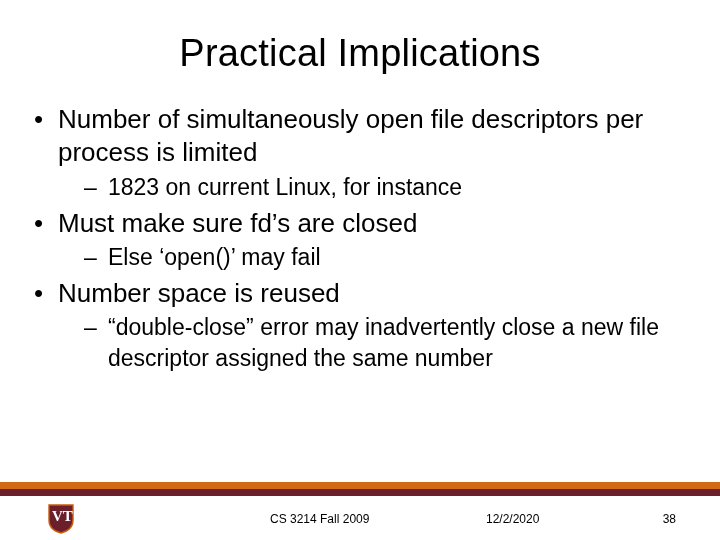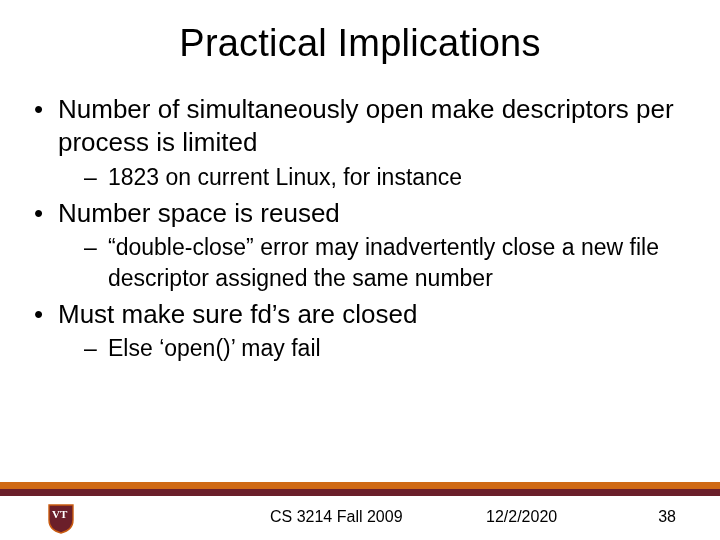--- a/index.html
+++ b/index.html
@@ -7,21 +7,21 @@
   body {
     font-family: Arial, Helvetica, sans-serif;
     background: #ffffff;
     color: #000000;
     position: relative;
   }
   .slide {
     width: 720px;
     height: 540px;
     position: relative;
-    padding: 16px 30px 0 30px;
+    padding: 26px 30px 0 30px;
   }
   .title {
     text-align: center;
     font-size: 38px;
     font-weight: 400;
     margin-top: 6px;
     margin-bottom: 28px;
     letter-spacing: 0.2px;
   }
   .content {
@@ -99,63 +99,63 @@
     width: 26px;
     height: 30px;
   }
   .logo .shield svg { width: 26px; height: 30px; display: block; }
   .logo .vt {
     position: absolute;
     left: 4px;
     top: 18px;
     font-family: "Times New Roman", serif;
     font-weight: bold;
-    font-size: 11px;
+    font-size: 15px;
     color: #ffffff;
   }
   .footer-text {
     position: absolute;
     bottom: 14px;
-    font-size: 16px;
+    font-size: 12px;
     color: #000;
   }
   .footer-course { left: 270px; }
   .footer-date   { left: 486px; }
   .footer-page   { right: 44px; }
 </style>
 </head>
 <body>
 
 <div class="slide">
 
   <h1 class="title">Practical Implications</h1>
 
   <div class="content">
     <ul class="lvl1">
       <li>
-        <span>Number of simultaneously open make descriptors per process is limited</span>
+        <span>Number of simultaneously open file descriptors per process is limited</span>
         <ul class="lvl2">
           <li>
             <span>1823 on current Linux, for instance</span>
+          </li>
+        </ul>
+      </li>
+      <li>
+        <span>Must make sure fd’s are closed</span>
+        <ul class="lvl2">
+          <li>
+            <span>Else ‘open()’ may fail</span>
           </li>
         </ul>
       </li>
       <li>
         <span>Number space is reused</span>
         <ul class="lvl2">
           <li>
             <span>“double-close” error may inadvertently close a new file descriptor assigned the same number</span>
-          </li>
-        </ul>
-      </li>
-      <li>
-        <span>Must make sure fd’s are closed</span>
-        <ul class="lvl2">
-          <li>
-            <span>Else ‘open()’ may fail</span>
           </li>
         </ul>
       </li>
     </ul>
   </div>
 
   <div class="footer-bars">
     <div class="bar-orange"></div>
     <div class="bar-maroon"></div>
   </div>

